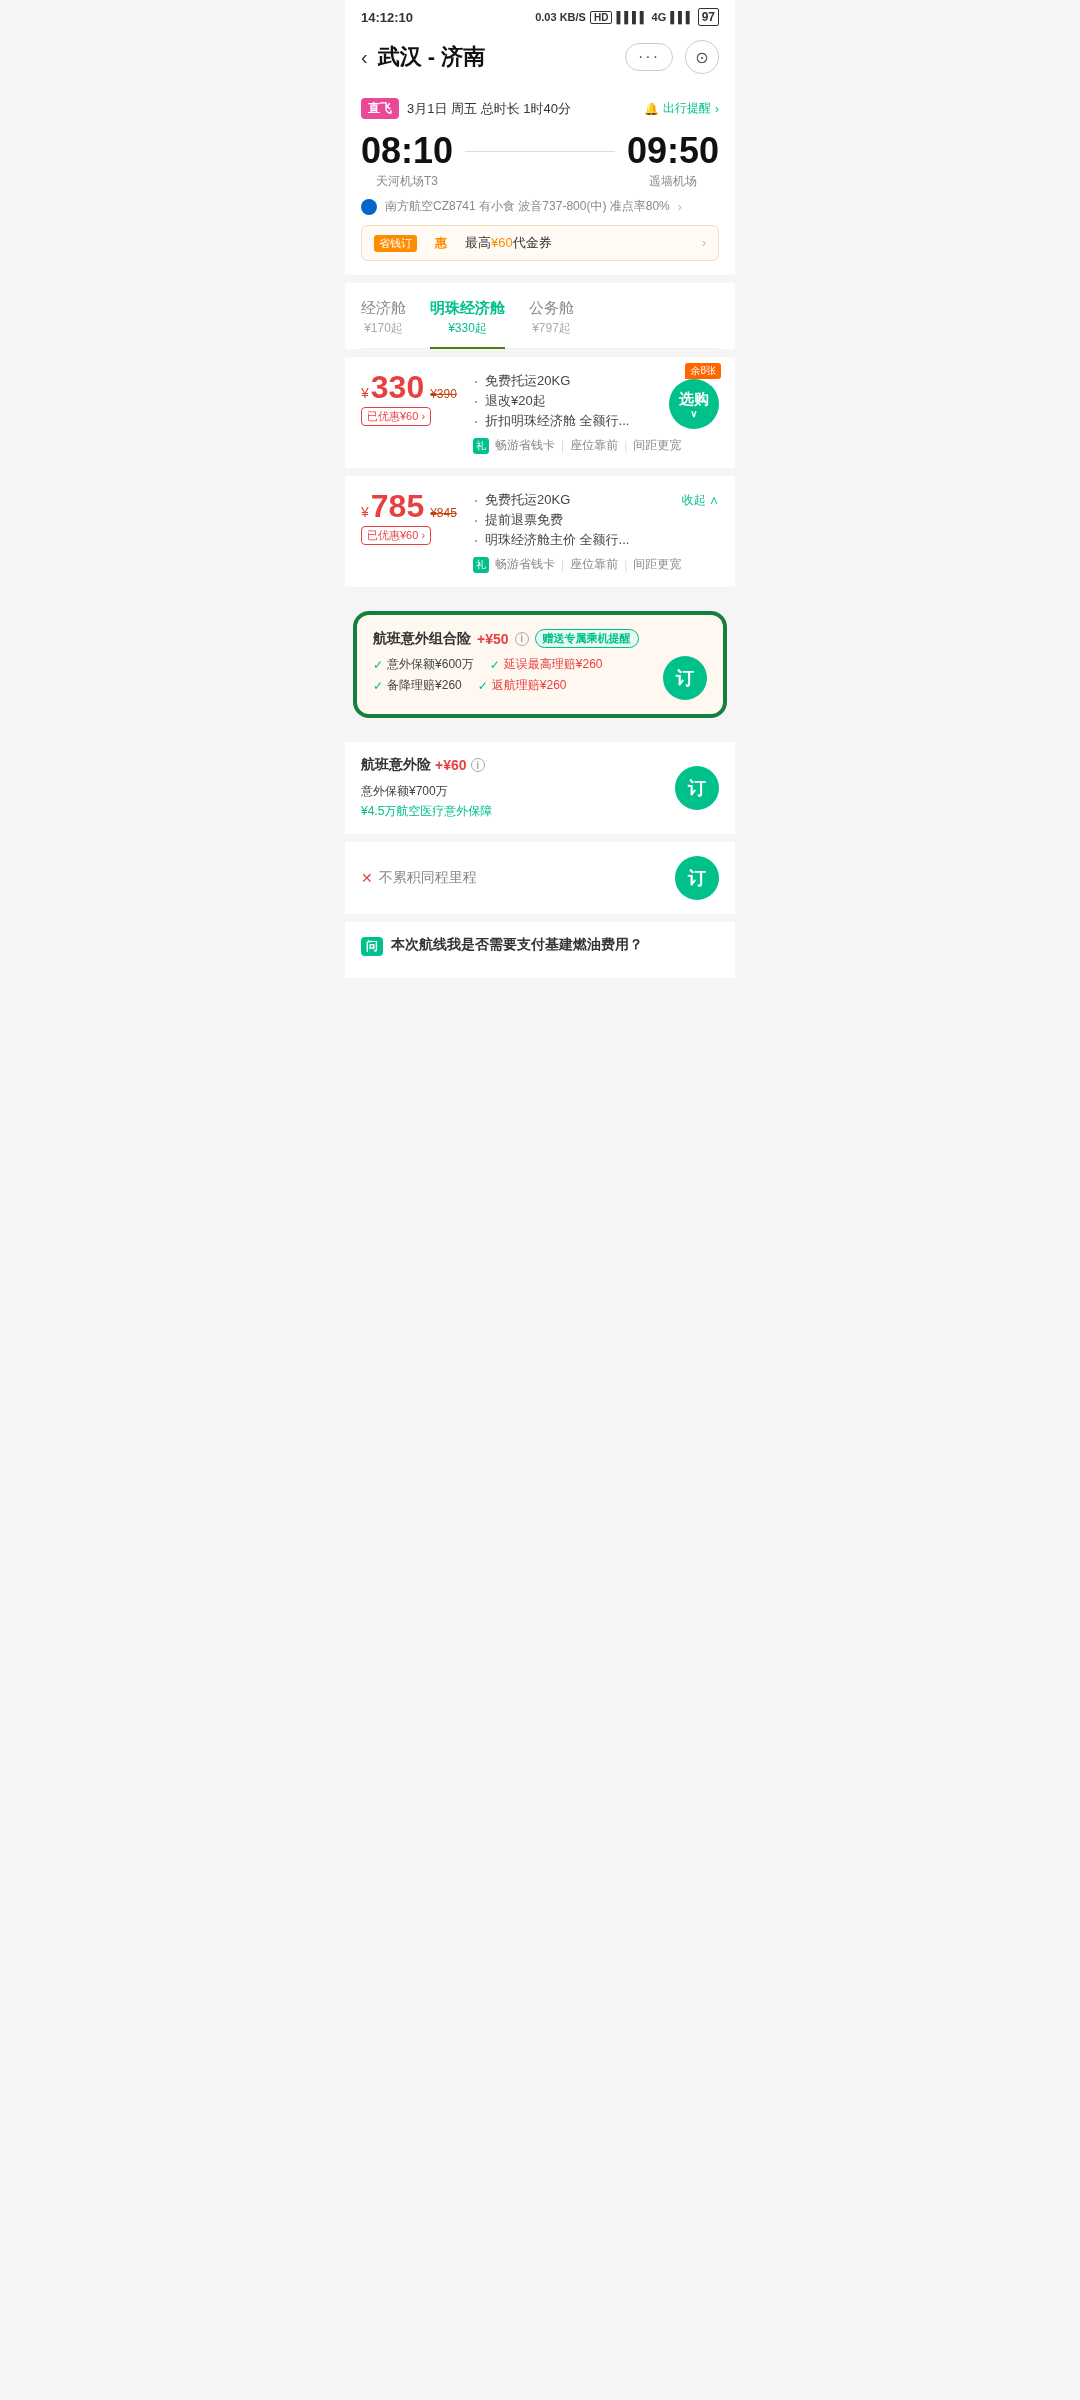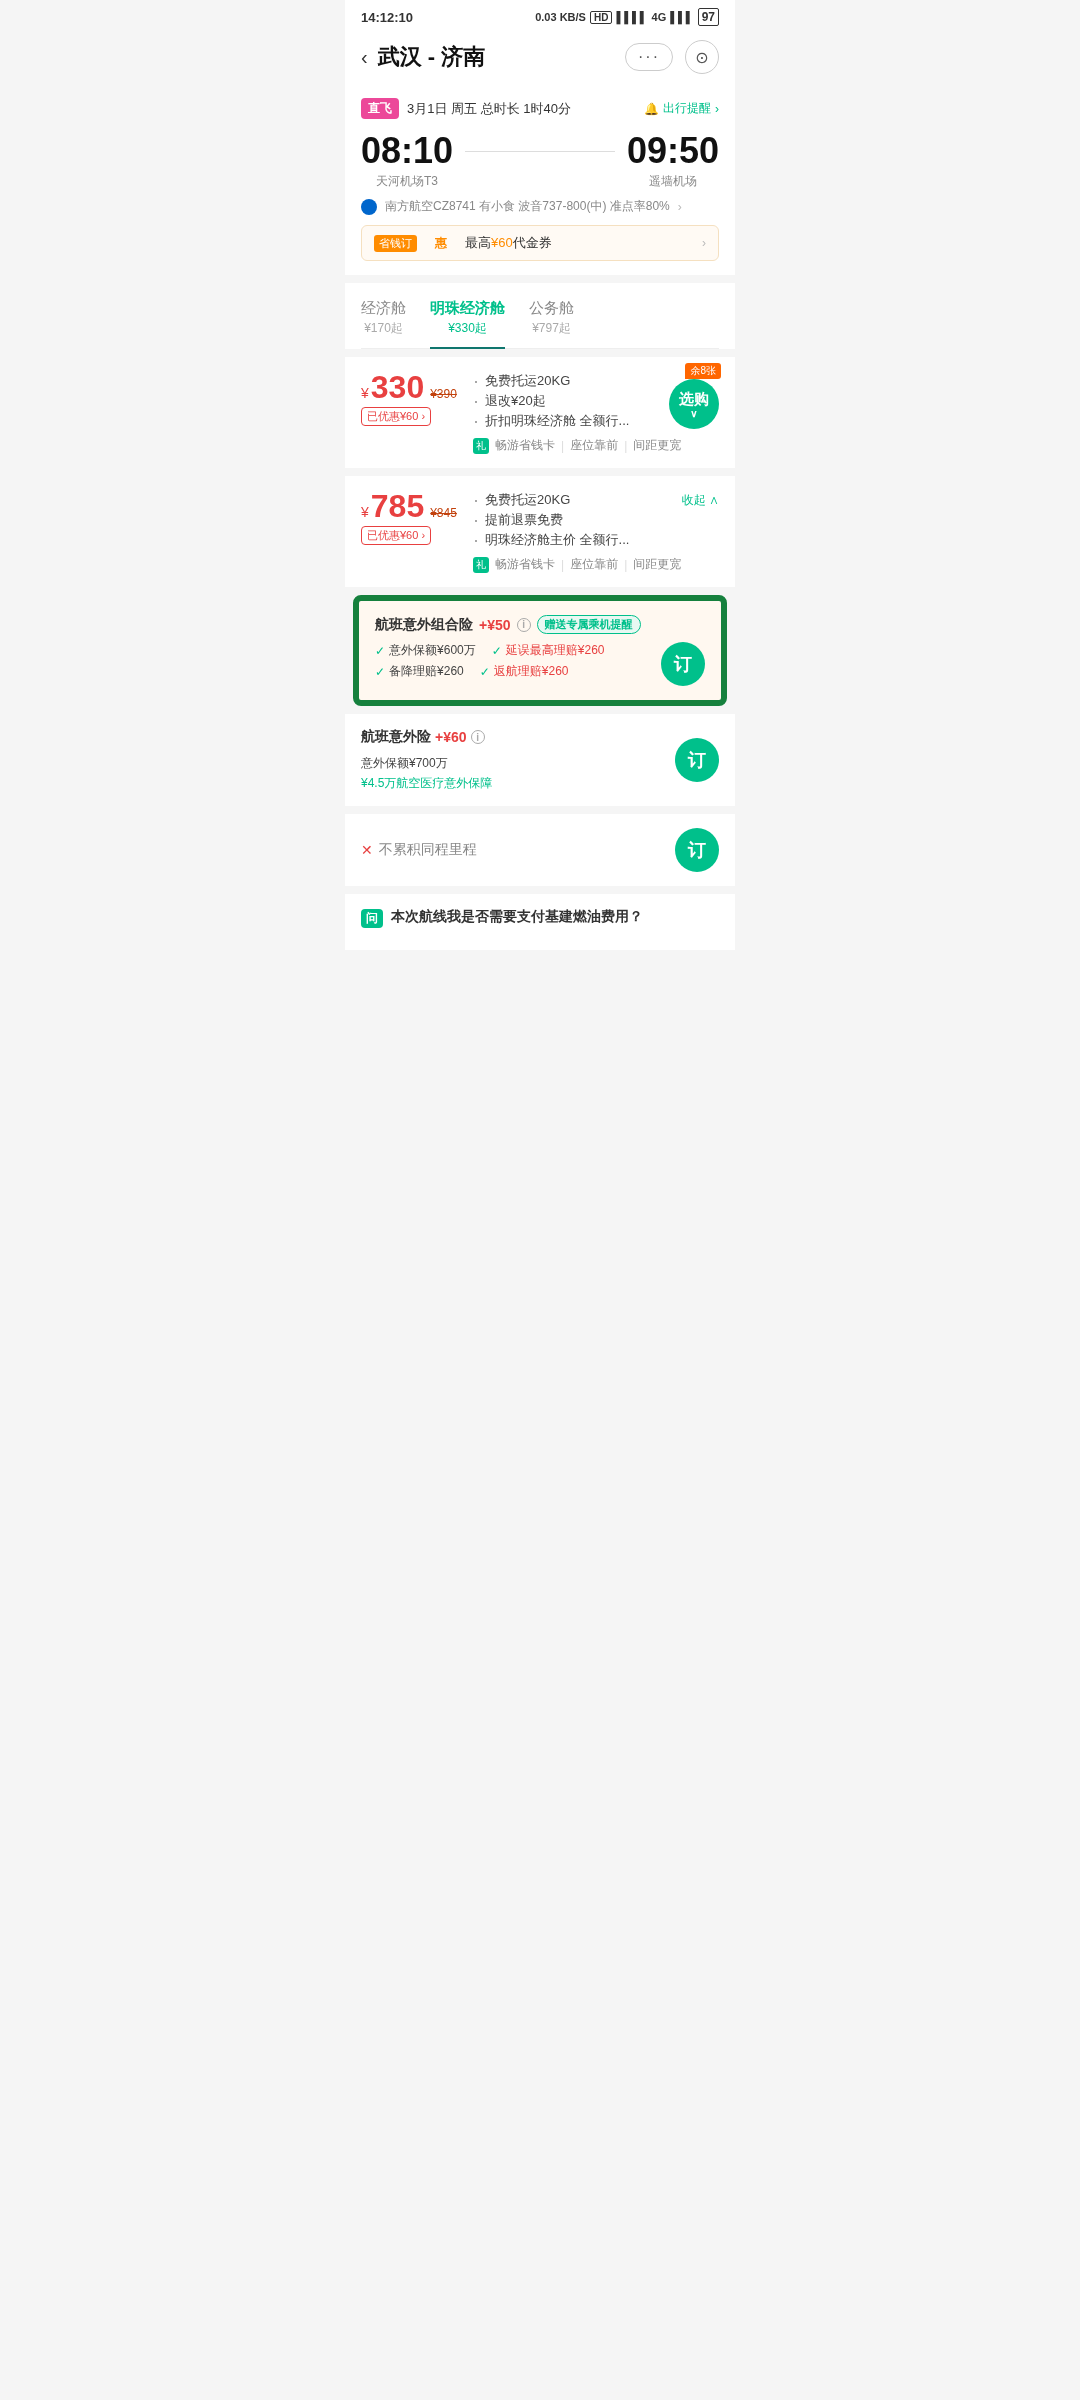--- a/index.html
+++ b/index.html
@@ -231,21 +231,21 @@
       margin-top: 2px;
     }
     .tab-item.active .tab-label {
       color: #00c08b;
       font-weight: 600;
     }
     .tab-item.active .tab-price {
       color: #00c08b;
     }
     .tab-item.active {
-      border-bottom: 2px solid #0f766e;
+      border-bottom: 2px solid #4d7c0f;
       margin-bottom: -1px;
     }
 
     
     .price-card {
       background: #fff;
       margin: 0 0 8px 0;
       padding: 14px 16px;
       position: relative;
     }
@@ -671,21 +671,21 @@
         <span class="card-tag-sep">|</span>
         <span class="card-tag">座位靠前</span>
         <span class="card-tag-sep">|</span>
         <span class="card-tag">间距更宽</span>
       </div>
     </div>
   </div>
   <div class="collapse-btn">收起 ∧</div>
 </div>
 
-<div class="insurance-section" style="background:#fff8f0;border:6px solid #15803d;border-radius:8px;margin:8px 8px;">
+<div class="insurance-section" style="background:#fff8f0;border:4px solid #15803d;border-radius:16px;margin:24px 8px;">
   <div class="insurance-title">
     <span>航班意外组合险</span>
     <span class="insurance-price-tag">+¥50</span>
     <span class="info-icon">i</span>
     <span class="insurance-gift-tag">赠送专属乘机提醒</span>
   </div>
   <div class="insurance-body">
     <div class="insurance-details">
       <div class="insurance-row">
         <div class="insurance-item">

